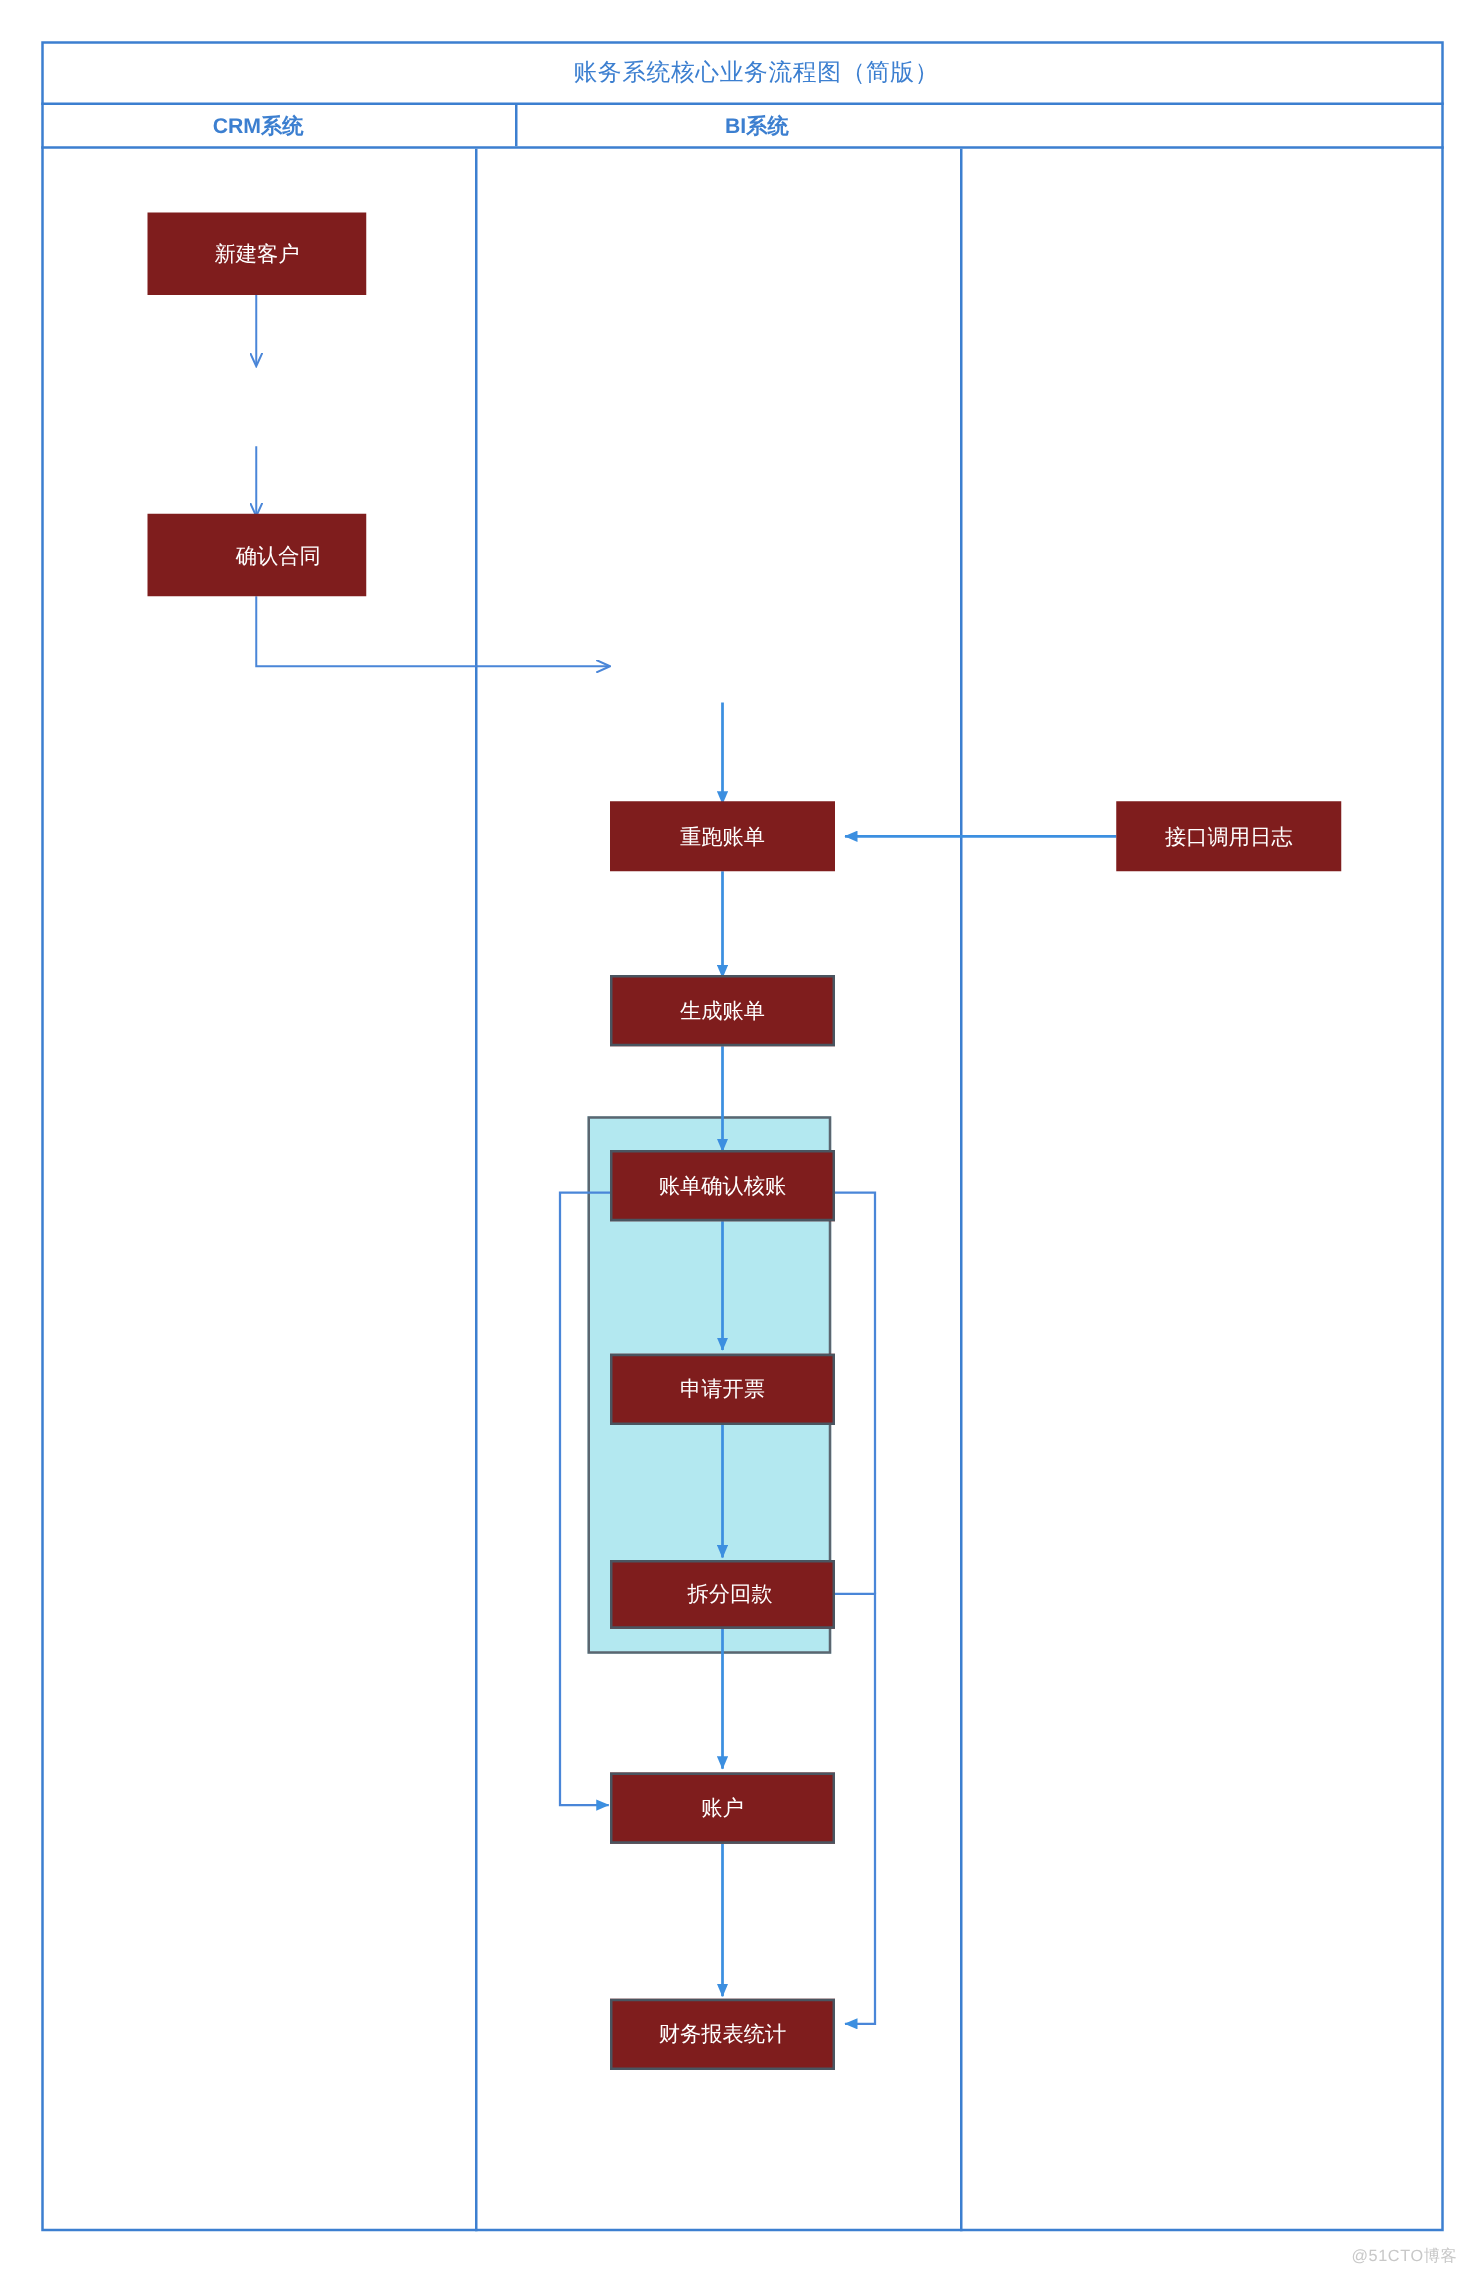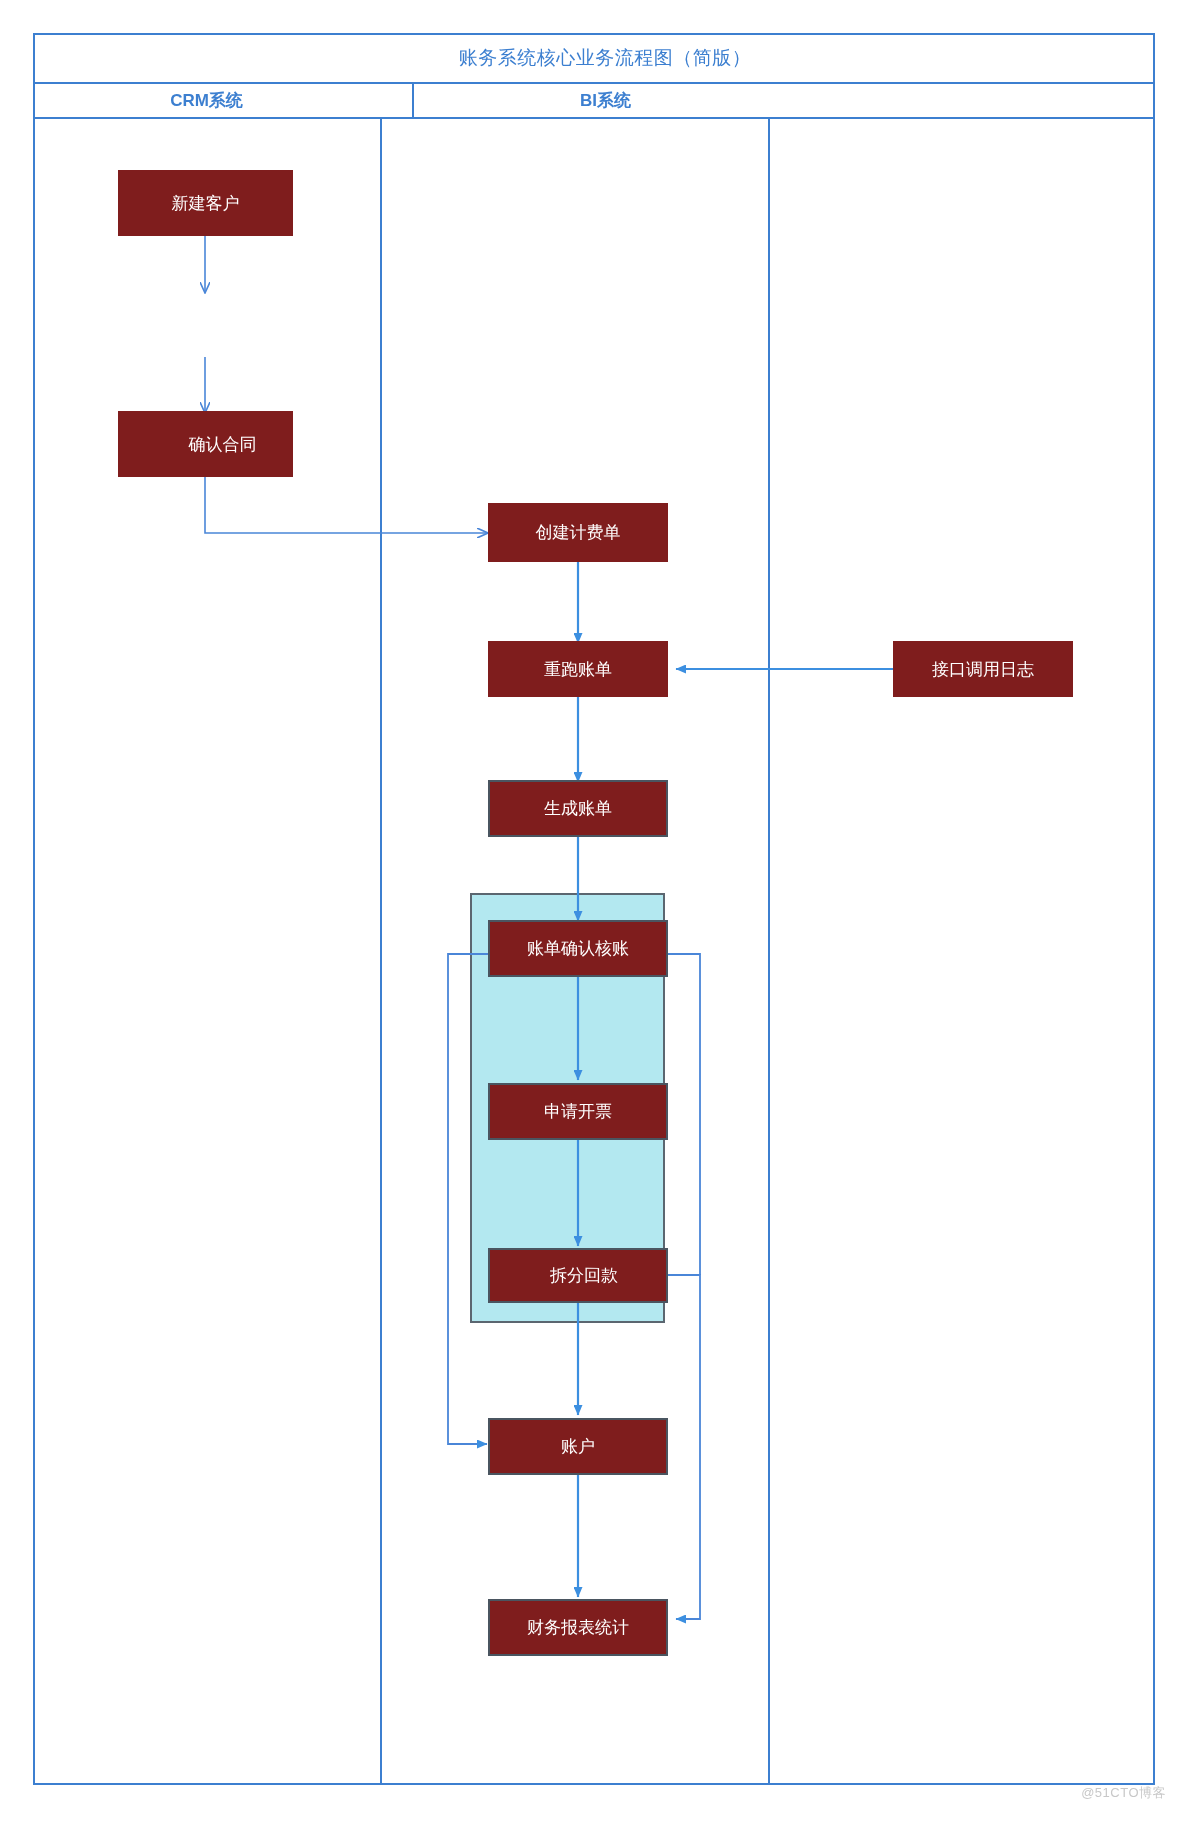--- a/index.html
+++ b/index.html
@@ -106,21 +106,21 @@
   .node.bordered {
     border: 2px solid #4a5560;
   }
   .node.plain {
     border: none;
   }
 
   .watermark {
     position: absolute;
     right: 18px;
-    bottom: 28px;
+    bottom: 16px;
     font-size: 13px;
     color: #c8c8c8;
     letter-spacing: 0.5px;
   }
 
   svg.edges {
     position: absolute;
     left: 0;
     top: 0;
     width: 1184px;
@@ -193,21 +193,20 @@
 
       <path d="M666,954 L700,954 L700,1275"></path>
     </g>
   </svg>
 
   <div class="node plain" style="left:118px; top:170px; width:175px; height:66px;">新建客户</div>
 
 
   <div class="node plain" style="left:118px; top:411px; width:175px; height:66px;padding-left:34px;">确认合同</div>
 
-  <div class="node plain" style="left:488px; top:503px; width:180px; height:59px;">创建计费单</div>
 
   <div class="node plain" style="left:488px; top:641px; width:180px; height:56px;">重跑账单</div>
 
   <div class="node bordered" style="left:488px; top:780px; width:180px; height:57px;">生成账单</div>
 
   <div class="node bordered" style="left:488px; top:920px; width:180px; height:57px;">账单确认核账</div>
 
   <div class="node bordered" style="left:488px; top:1083px; width:180px; height:57px;">申请开票</div>
 
   <div class="node bordered" style="left:488px; top:1248px; width:180px; height:55px;padding-left:12px;">拆分回款</div>

